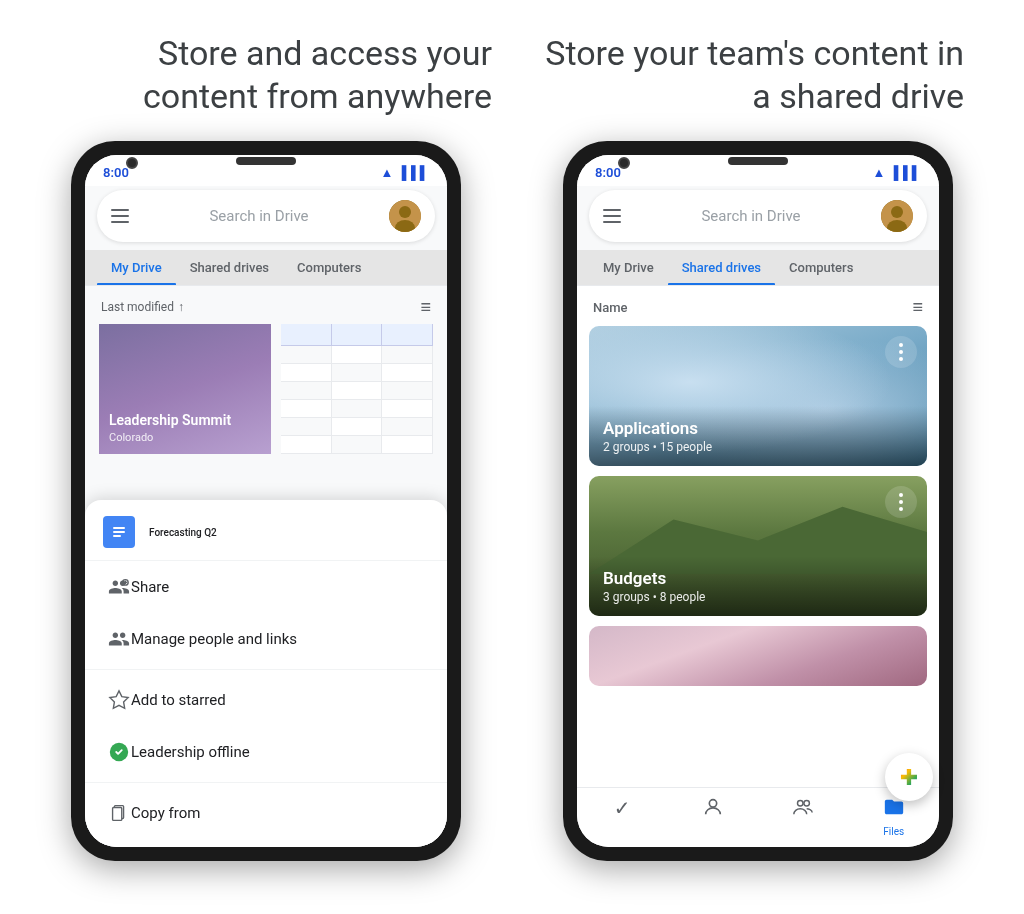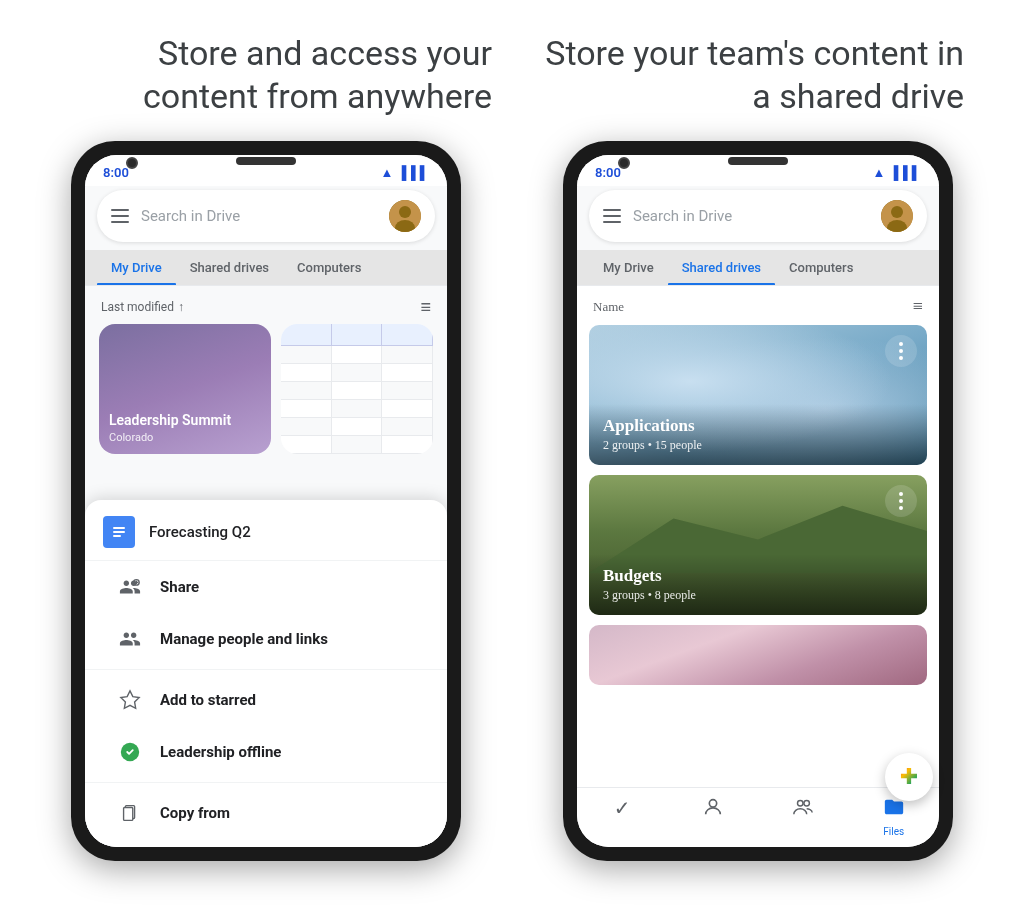--- a/index.html
+++ b/index.html
@@ -120,20 +120,21 @@
     
     .search-bar {
       background: #fff;
       margin: 4px 12px 8px 12px;
       border-radius: 28px;
       padding: 10px 14px;
       display: flex;
       align-items: center;
       gap: 12px;
       box-shadow: 0 1px 4px rgba(0,0,0,0.12);
+      text-align: center;
     }
     .hamburger-icon {
       display: flex;
       flex-direction: column;
       gap: 4px;
       cursor: pointer;
     }
     .hamburger-icon span {
       display: block;
       width: 18px;
@@ -217,21 +218,21 @@
     .file-grid {
       display: flex;
       gap: 10px;
       padding: 0 14px;
       height: 130px;
       overflow: hidden;
     }
 
     .file-card {
       flex: 1;
-      border-radius: 16px;
+      border-radius: 0;
       overflow: hidden;
       position: relative;
     }
 
     
     .leadership-card {
       background: linear-gradient(160deg, #7b6fa0, #9b7db5, #b8a0d0);
       display: flex;
       flex-direction: column;
       justify-content: flex-end;
@@ -273,31 +274,30 @@
       height: 32px;
       background: #4285f4;
       border-radius: 4px;
       display: flex;
       align-items: center;
       justify-content: center;
     }
     .doc-icon svg { width: 20px; height: 20px; }
 
     .sheet-filename {
-      font-size: 15px;
+      font-size: 10px;
       font-weight: 500;
       color: #202124;
     }
 
     .sheet-item {
       display: flex;
       align-items: center;
-      gap: 18px;
-      padding: 14px 33px;
-      font-weight: bold;
+      gap: 0;
+      padding: 14px 22px;
     }
     .sheet-item-icon {
       width: 24px;
       height: 24px;
       display: flex;
       align-items: center;
       justify-content: center;
       color: #5f6368;
       font-size: 20px;
     }
@@ -311,21 +311,20 @@
       margin: 4px 0;
     }
 
     
     .shared-drives-content {
       flex: 1;
       background: #fff;
       overflow: hidden;
       display: flex;
       flex-direction: column;
-      font-family: Liberation Serif, serif;
     }
 
     .name-bar {
       display: flex;
       align-items: center;
       justify-content: space-between;
       padding: 10px 16px 8px 16px;
     }
     .name-text {
       font-size: 13px;

